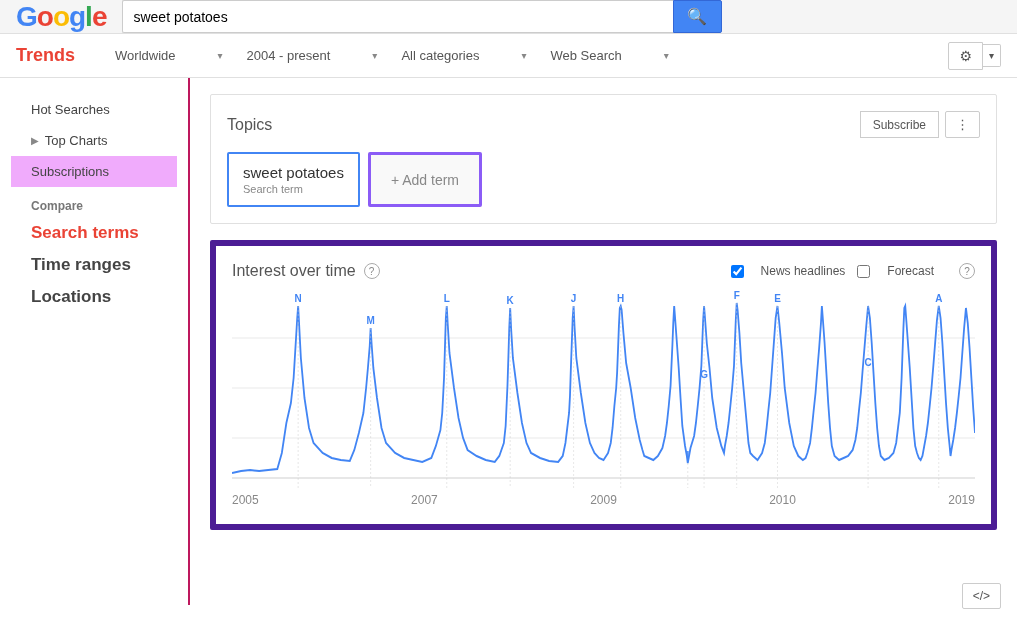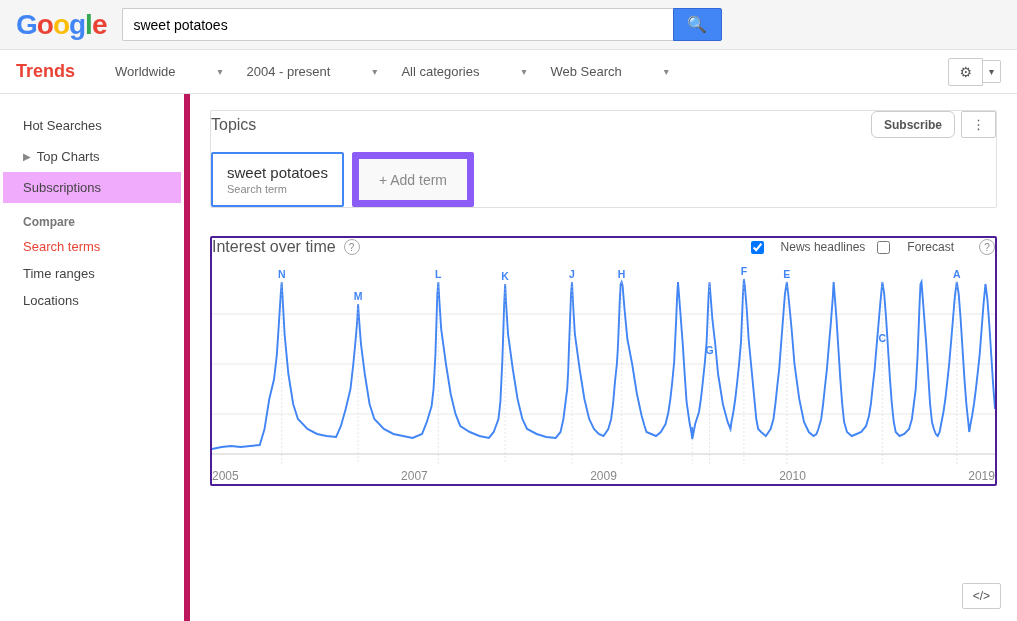--- a/index.html
+++ b/index.html
@@ -5,21 +5,21 @@
     * { box-sizing: border-box; margin: 0; padding: 0; }
     body { font-family: Arial, sans-serif; background: #fff; color: #333; font-size: 13px; }
 
     
     #header {
       display: flex;
       align-items: center;
       padding: 8px 16px;
       background: #f5f5f5;
       border-bottom: 1px solid #e0e0e0;
-      height: 50px;
+      height: 34px;
     }
     #logo {
       font-size: 28px;
       font-weight: bold;
       margin-right: 16px;
       letter-spacing: -1px;
     }
     .logo-g { color: #4285F4; }
     .logo-o1 { color: #EA4335; }
     .logo-o2 { color: #FBBC05; }
@@ -106,22 +106,22 @@
     #main-layout {
       display: flex;
       height: calc(100vh - 94px);
       min-height: 527px;
     }
 
     
     #sidebar {
       width: 190px;
       min-width: 190px;
-      padding: 16px 3px;
-      border-right: 6px solid #be185d;
+      padding: 16px 11px;
+      border-right: 2px solid #be185d;
       background: #fff;
     }
     .sidebar-item {
       padding: 8px 20px;
       cursor: pointer;
       font-size: 13px;
       color: #444;
       display: flex;
       align-items: center;
     }
@@ -131,39 +131,40 @@
 
     .sidebar-section-title {
       padding: 12px 20px 4px 20px;
       font-size: 12px;
       color: #777;
       font-weight: bold;
     }
     .sidebar-sub-item {
       padding: 6px 20px;
       cursor: pointer;
-      font-size: 13px;
+      font-size: 17px;
       color: #444;
+      font-weight: bold;
     }
     .sidebar-sub-item.active { color: #EA4335; }
 
     
     #content {
       flex: 1;
       padding: 16px 20px;
       overflow-y: auto;
       background: #fff;
     }
 
     
     #topics-section {
       border: 1px solid #e0e0e0;
       border-radius: 2px;
-      padding: 0;
-      margin-bottom: 28px;
+      padding: 16px;
+      margin-bottom: 16px;
       position: relative;
     }
     #topics-header {
       display: flex;
       align-items: center;
       margin-bottom: 14px;
     }
     #topics-title {
       font-size: 16px;
       color: #555;
@@ -173,23 +174,22 @@
       margin-left: auto;
       display: flex;
       gap: 6px;
     }
     .subscribe-btn {
       border: 1px solid #ccc;
       background: #fff;
       padding: 5px 12px;
       font-size: 12px;
       color: #555;
-      border-radius: 6px;
-      cursor: pointer;
-      font-weight: bold;
+      border-radius: 0;
+      cursor: pointer;
     }
     .share-btn {
       border: 1px solid #ccc;
       background: #fff;
       padding: 5px 10px;
       font-size: 13px;
       color: #555;
       border-radius: 2px;
       cursor: pointer;
       display: flex;
@@ -214,36 +214,36 @@
       color: #333;
       font-weight: normal;
     }
     .term-type {
       font-size: 11px;
       color: #888;
       margin-top: 2px;
     }
     .add-term-btn {
       margin-left: 8px;
-      border: 7px solid #8b5cf6;
+      border: 3px solid #8b5cf6;
       background: #f9f9f9;
       border-radius: 2px;
       padding: 10px 20px;
       font-size: 14px;
       color: #888;
       cursor: pointer;
       display: flex;
       align-items: center;
     }
 
     
     #interest-section {
-      border: 2px solid #4c1d95;
+      border: 6px solid #4c1d95;
       border-radius: 2px;
-      padding: 0;
+      padding: 16px;
     }
     #interest-header {
       display: flex;
       align-items: center;
       margin-bottom: 8px;
     }
     #interest-title {
       font-size: 16px;
       color: #555;
       font-weight: normal;

